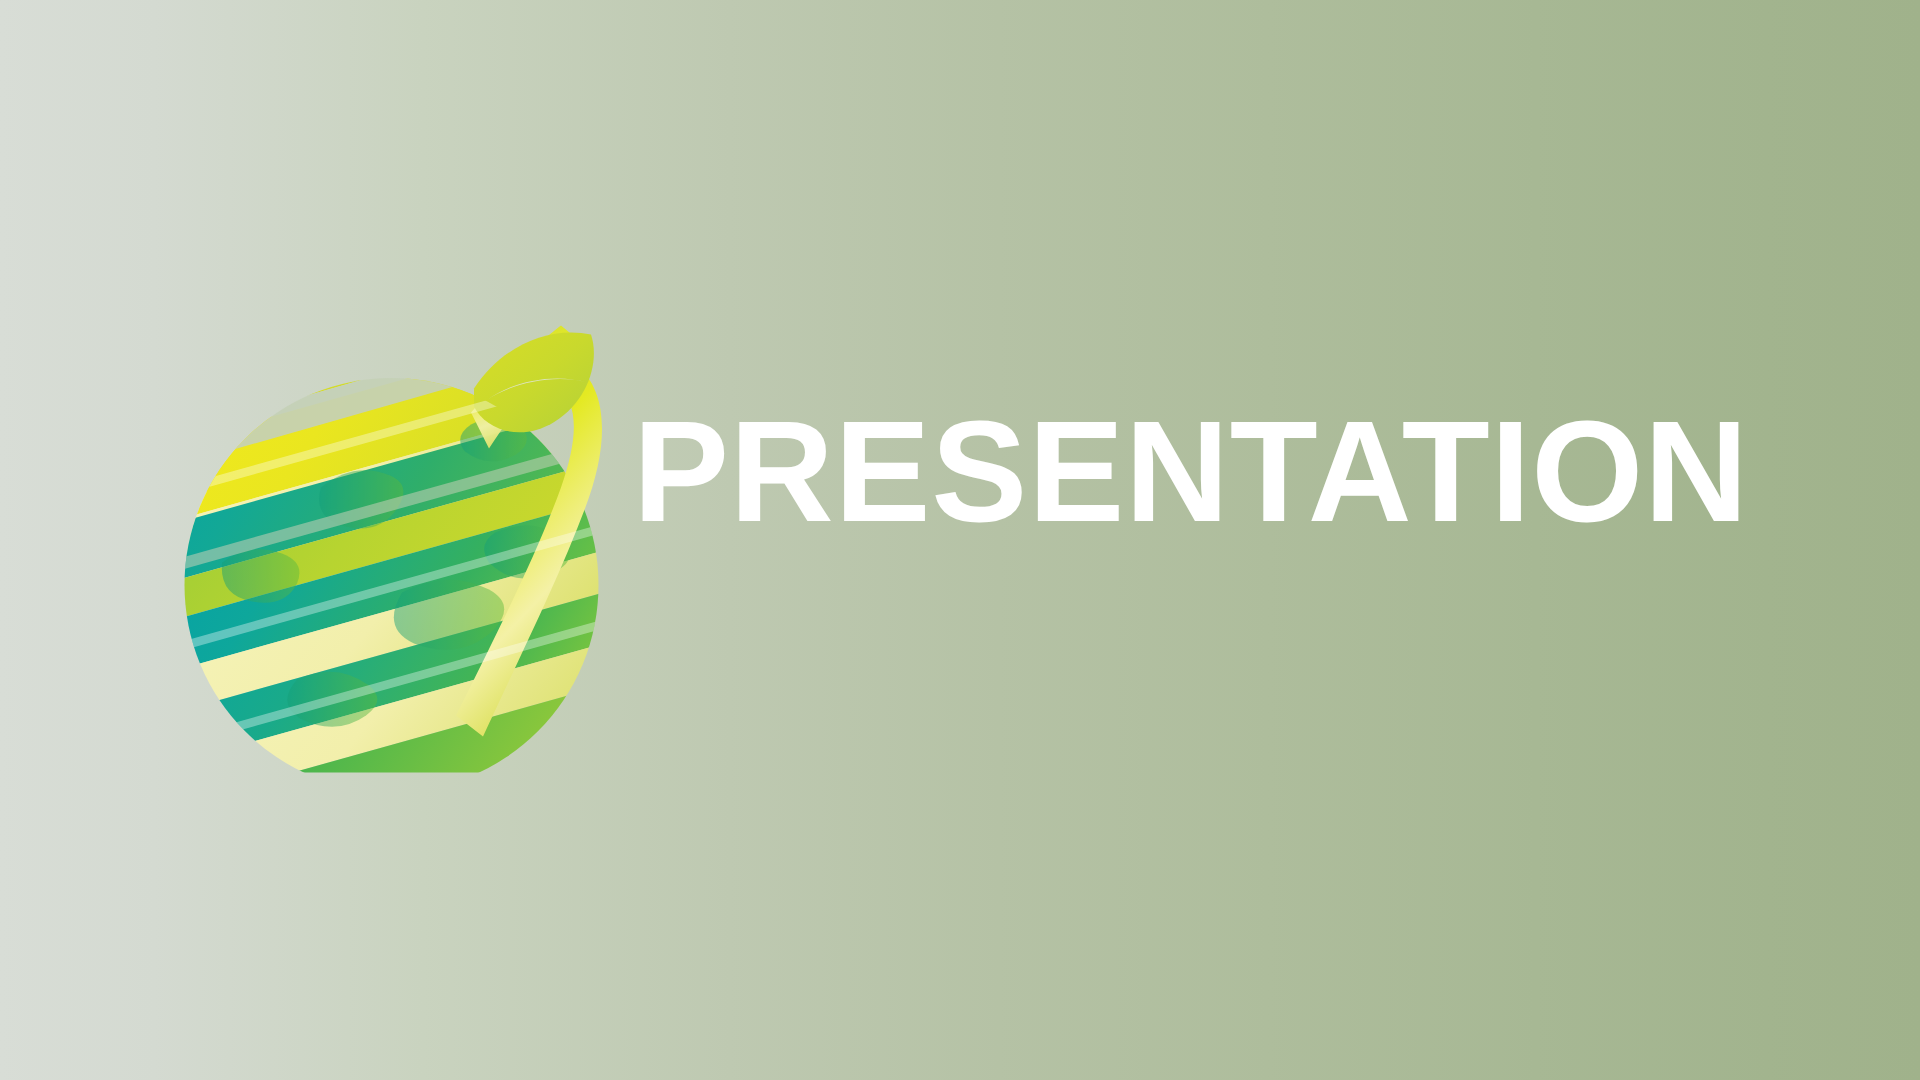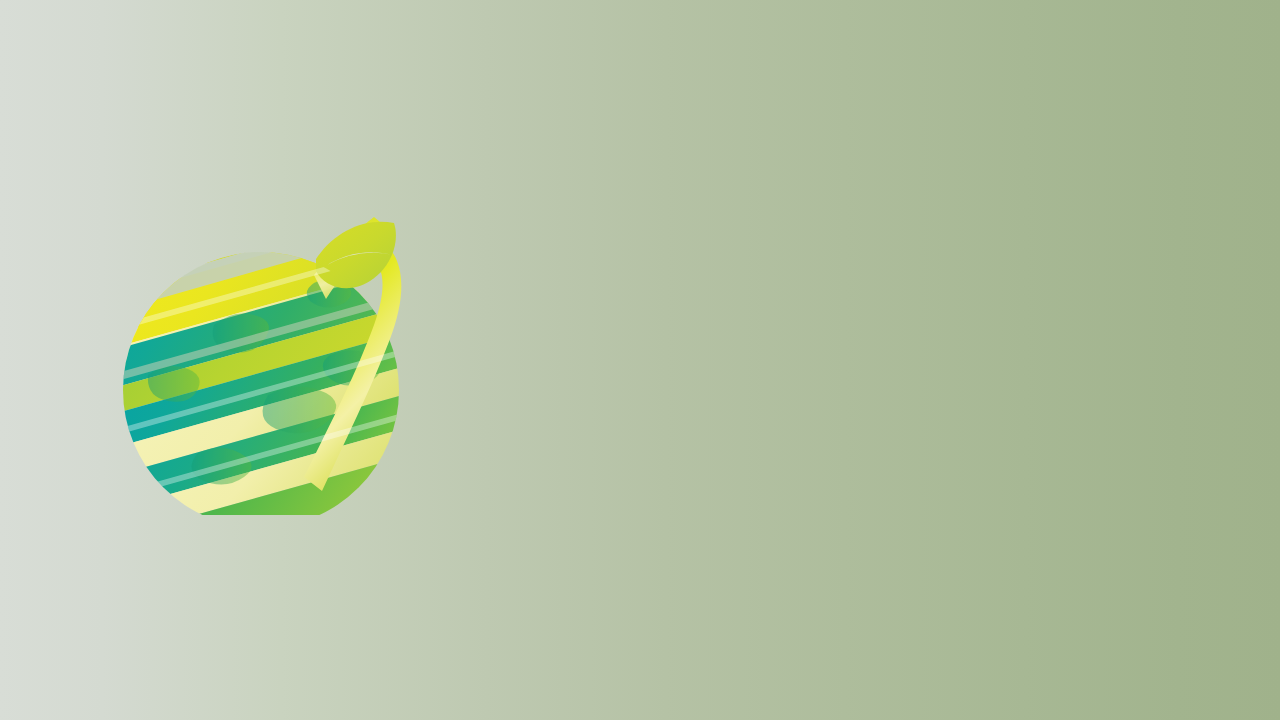--- a/index.html
+++ b/index.html
@@ -204,15 +204,16 @@
 
       <g clip-path="url(#globeClip)" opacity="0.35">
         <path d="M -30 128 L 320 30 L 320 36 L -30 134 Z" fill="#ffffff"></path>
         <path d="M -30 232 L 320 134 L 320 140 L -30 238 Z" fill="#ffffff"></path>
         <path d="M -30 296 L 320 198 L 320 204 L -30 302 Z" fill="#ffffff"></path>
       </g>
     </svg>
   </div>
 
   <div id="title-block">
+    <div class="title-line">PRESENTATION</div>
   </div>
 
 </div>
 
 </body></html>

